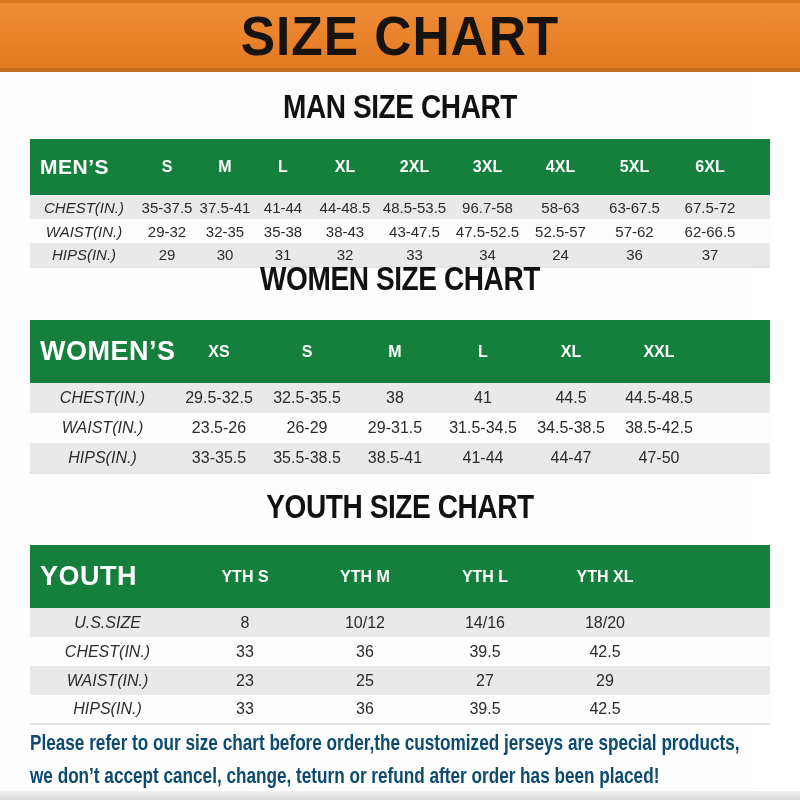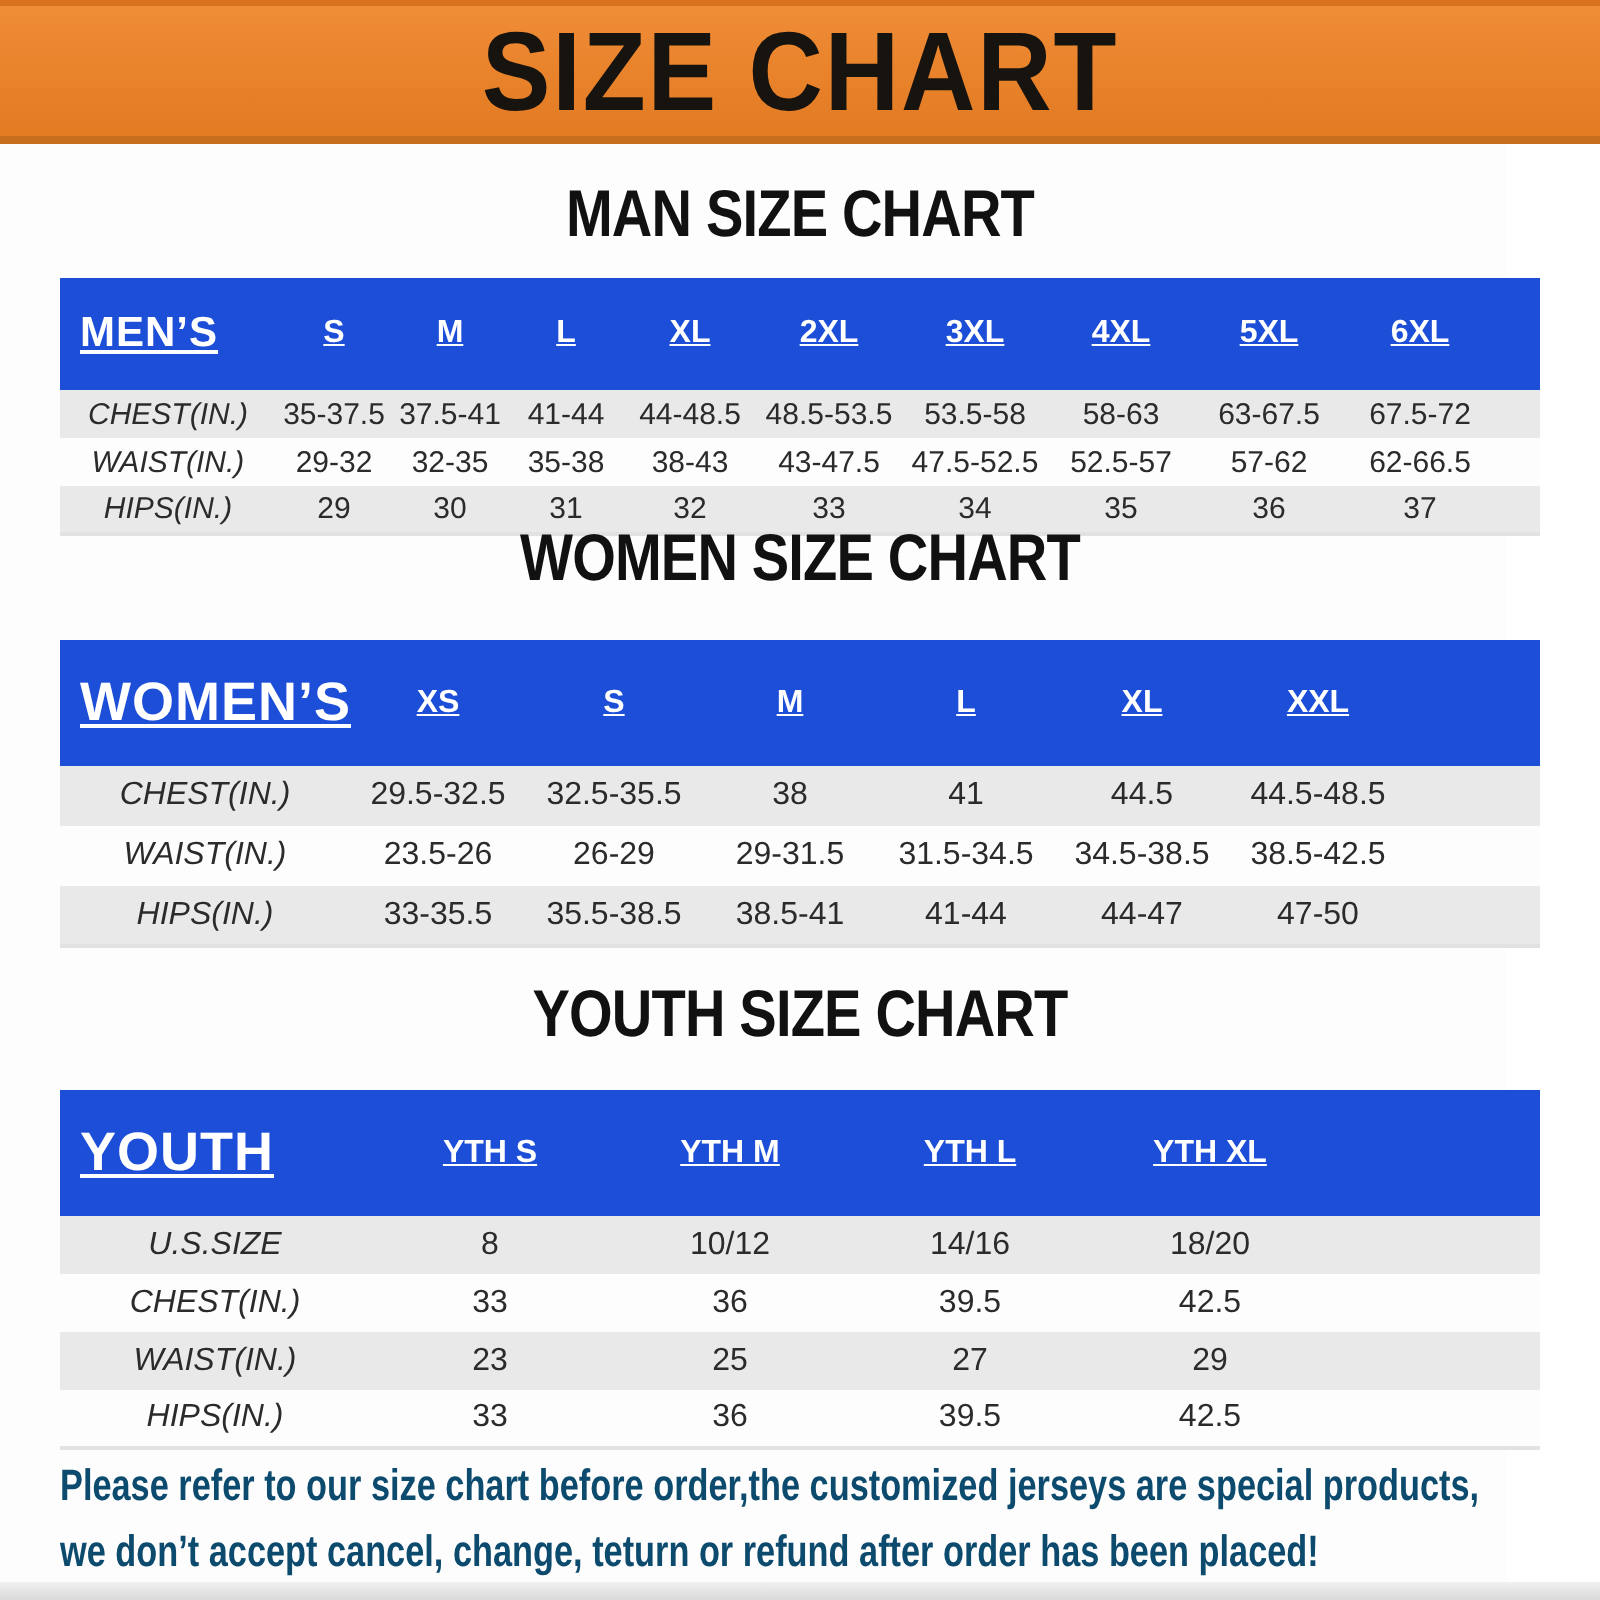--- a/index.html
+++ b/index.html
@@ -30,21 +30,21 @@
   }
   .t1{top:90px}.t2{top:262px}.t3{top:490px}
 
   
   table.chart{
     position:absolute;left:30px;width:740px;border-collapse:collapse;table-layout:fixed;
     font-size:15px;color:#2b2b2b;border-bottom:2px solid #e2e2e2;
   }
   .men{top:139px}.women{top:320px}.youth{top:545px}
 
-  thead th{background:#1d4ed8;color:#fff;font-weight:600;font-size:16px;text-align:center;padding:16px;text-decoration:underline;}
+  thead th{background:#15803d;color:#fff;font-weight:600;font-size:16px;text-align:center;padding:16px;}
   .men thead tr{height:30px}
   .women thead tr,.youth thead tr{height:43px}
   .women thead th,.youth thead th{font-size:16px;}
   th.bar-lbl{text-align:left;padding-left:10px;font-size:21px;font-weight:800;letter-spacing:.5px;white-space:nowrap;}
   .women th.bar-lbl,.youth th.bar-lbl{font-size:27px;}
 
   tbody td{text-align:center;padding:0;}
   .men tbody tr{height:24px}
   .women tbody tr{height:30px}
   .youth tbody tr{height:29px}
@@ -105,21 +105,21 @@
       </tr>
     </thead>
     <tbody>
       <tr class="r-gray">
         <td class="row-lbl">CHEST(IN.)</td>
         <td>35-37.5</td>
         <td>37.5-41</td>
         <td>41-44</td>
         <td>44-48.5</td>
         <td>48.5-53.5</td>
-        <td>53.5-58</td>
+        <td>96.7-58</td>
         <td>58-63</td>
         <td>63-67.5</td>
         <td>67.5-72</td>
         <td></td>
       </tr>
       <tr class="r-white">
         <td class="row-lbl">WAIST(IN.)</td>
         <td>29-32</td>
         <td>32-35</td>
         <td>35-38</td>
@@ -132,21 +132,21 @@
         <td></td>
       </tr>
       <tr class="r-gray">
         <td class="row-lbl">HIPS(IN.)</td>
         <td>29</td>
         <td>30</td>
         <td>31</td>
         <td>32</td>
         <td>33</td>
         <td>34</td>
-        <td>35</td>
+        <td>24</td>
         <td>36</td>
         <td>37</td>
         <td></td>
       </tr>
     </tbody>
   </table>
 
   <h2 class="sec-title t2">WOMEN SIZE CHART</h2>
 
   <table class="chart women">

